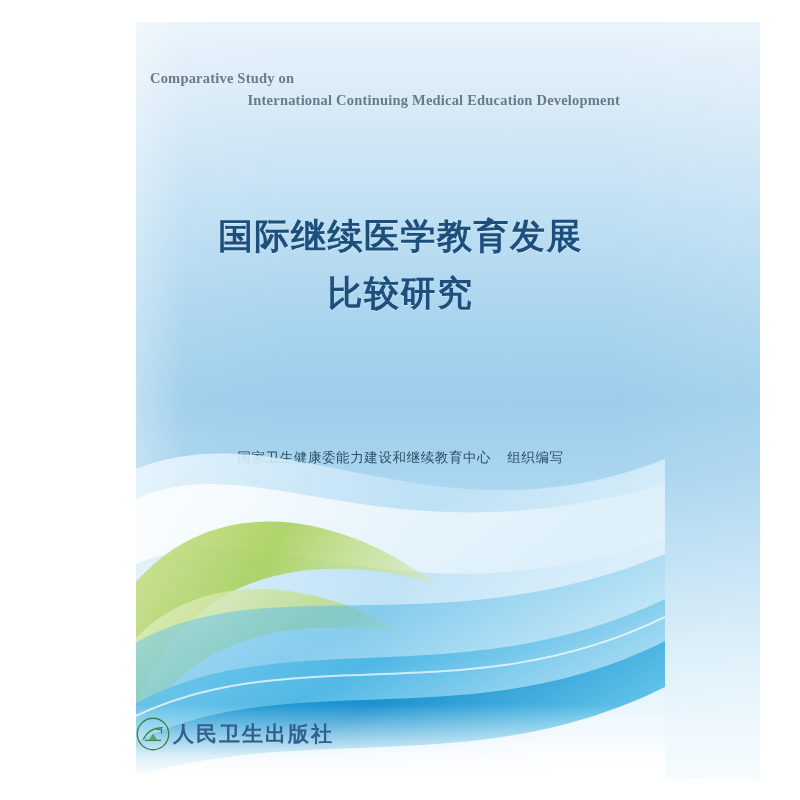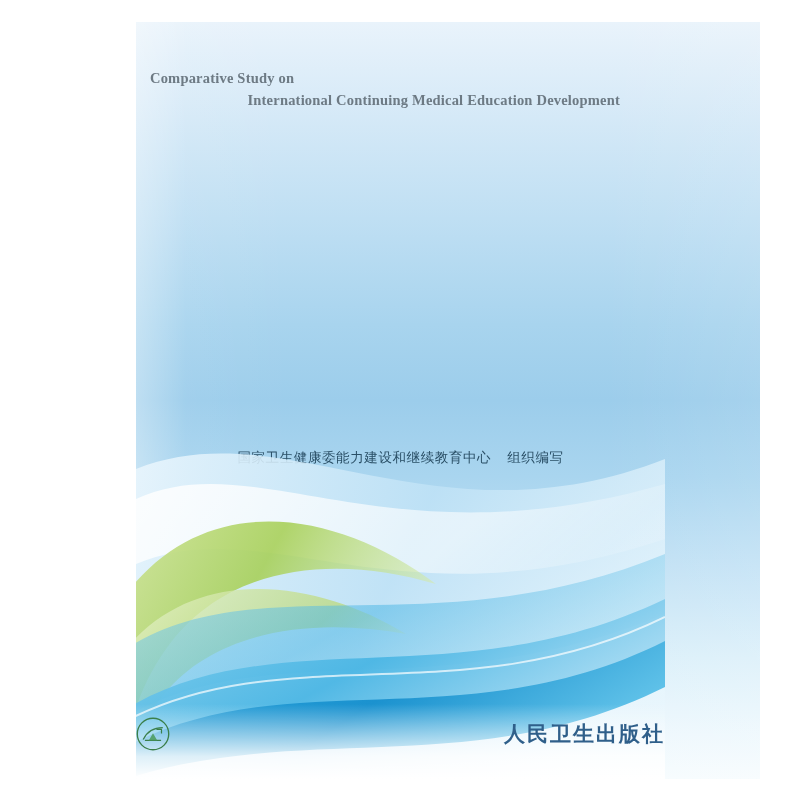--- a/index.html
+++ b/index.html
@@ -111,22 +111,22 @@
   }
 
   
   #publisher {
     position: absolute;
     left: 0;
     bottom: 28px;
     width: 529px;
     display: flex;
     align-items: center;
-    justify-content: space-between;
-    gap: 9px;
+    justify-content: flex-start;
+    gap: 3px;
   }
   #publisher-mark {
     width: 34px;
     height: 34px;
     flex: none;
   }
   #publisher-name {
     font-family: "DejaVu Sans", sans-serif;
     font-size: 21px;
     font-weight: bold;
@@ -139,20 +139,24 @@
 
 <div id="stage">
 
   <div id="cover">
 
     <div id="english-title">
       <span class="line1">Comparative Study on</span>
       <span class="line2">International Continuing Medical Education Development</span>
     </div>
 
+    <div id="main-title">
+      <span class="t1">国际继续医学教育发展</span>
+      <span class="t2">比较研究</span>
+    </div>
 
     <div id="author-line">
       <span>国家卫生健康委能力建设和继续教育中心</span><span class="gap"></span><span>组织编写</span>
     </div>
 
     <svg id="waves" viewBox="0 0 529 430" preserveAspectRatio="none">
       <defs>
         <linearGradient id="gGreen1" x1="0" y1="0" x2="1" y2="0.4">
           <stop offset="0%" stop-color="#cfe49a" stop-opacity="0.95"></stop>
           <stop offset="45%" stop-color="#a8d05a" stop-opacity="0.9"></stop>

